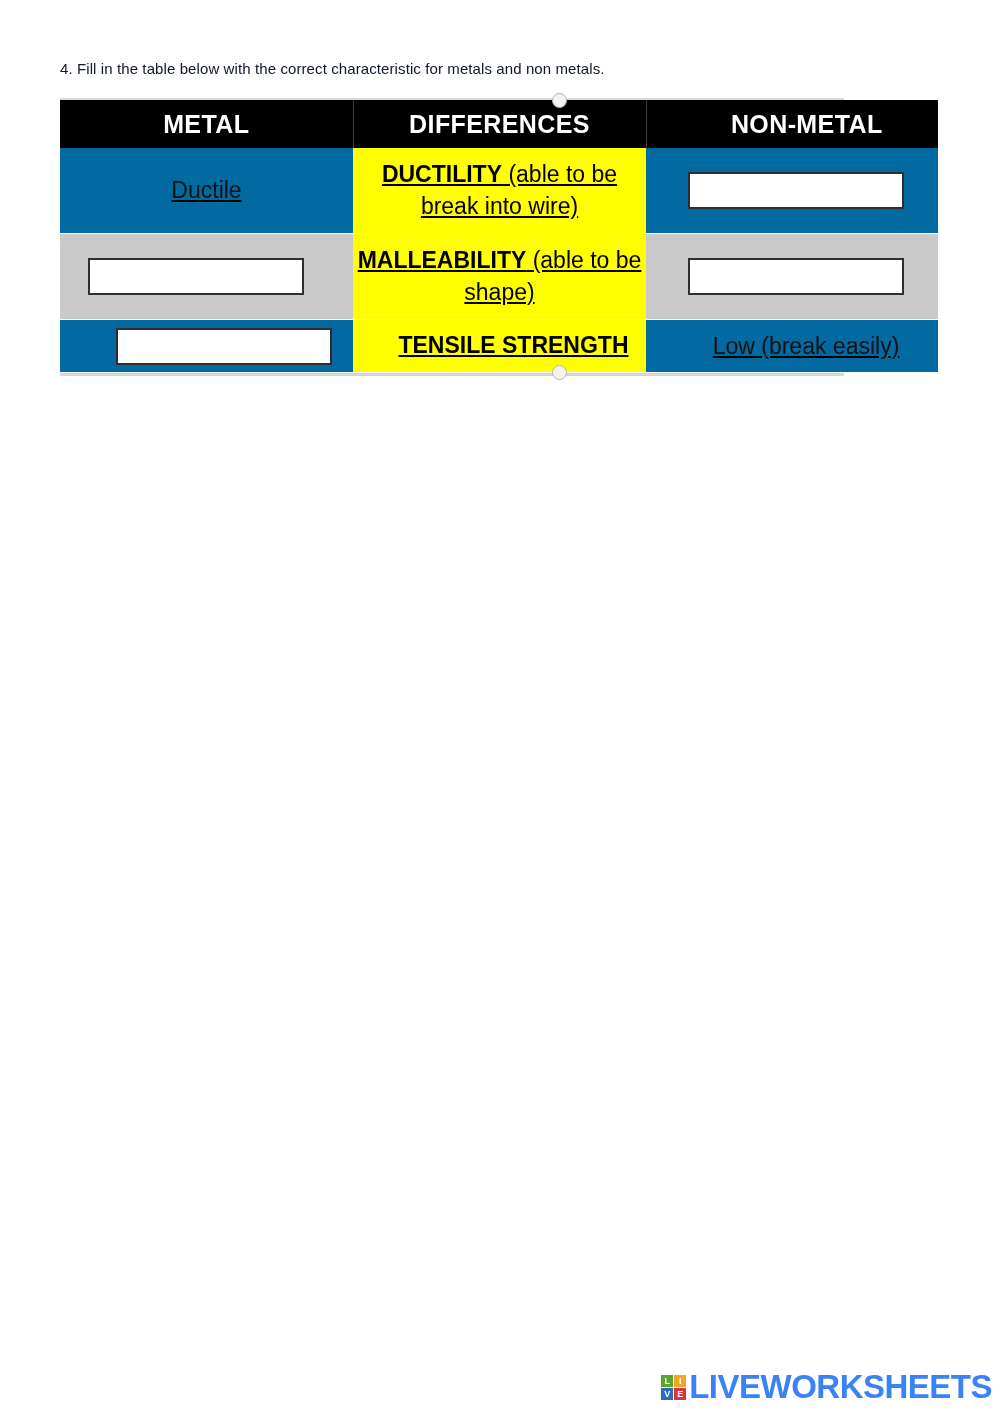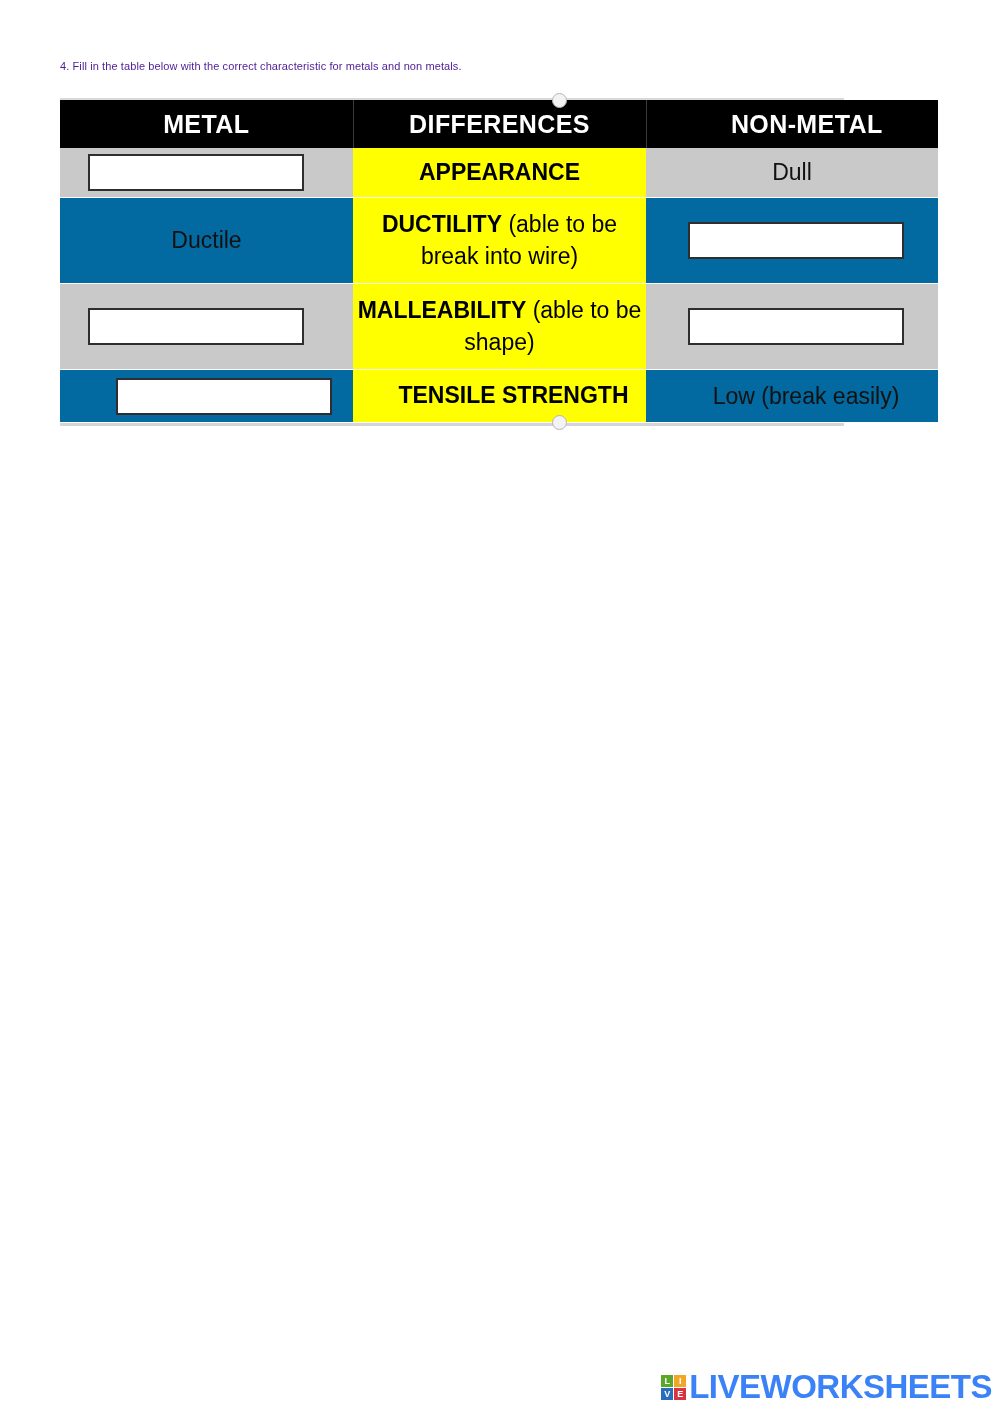--- a/index.html
+++ b/index.html
@@ -13,32 +13,33 @@
     font-family: "Liberation Sans", sans-serif;
     position: relative;
     overflow: hidden;
   }
 
   
   .question-line {
     position: absolute;
     left: 60px;
     top: 60px;
-    font-size: 11px;
-    color: #4c1d95;
+    font-size: 15px;
+    color: #0f172a;
     letter-spacing: 0.1px;
     white-space: nowrap;
   }
 
   
   .table-wrap {
     position: absolute;
     left: 60px;
     top: 100px;
     width: 784px;
+    text-decoration: underline;
   }
   table.ws {
     border-collapse: collapse;
     width: 878px;
     table-layout: fixed;
   }
   table.ws td, table.ws th {
     padding: 0;
     margin: 0;
     vertical-align: middle;
@@ -194,31 +195,20 @@
     </colgroup>
     <thead>
       <tr class="head-row">
         <th>METAL</th>
         <th>DIFFERENCES</th>
         <th>NON-METAL</th>
       </tr>
     </thead>
     <tbody>
 
-      <tr class="r1">
-        <td class="cell shade-dark">
-          <span class="box-wrap box-wrap-left">
-            <input class="answer-box" type="text" placeholder="" style="">
-          </span>
-        </td>
-        <td class="diff">
-          <span class="bold">APPEARANCE</span><span></span>
-        </td>
-        <td class="cell shade-dark">Dull</td>
-      </tr>
 
       <tr class="r2">
         <td class="cell shade-light">Ductile</td>
         <td class="diff">
           <span class="bold">DUCTILITY</span><span> (able to be break into wire)</span>
         </td>
         <td class="cell shade-light">
           <span class="box-wrap box-wrap-right">
             <input class="answer-box" type="text" placeholder="" style="">
           </span>

